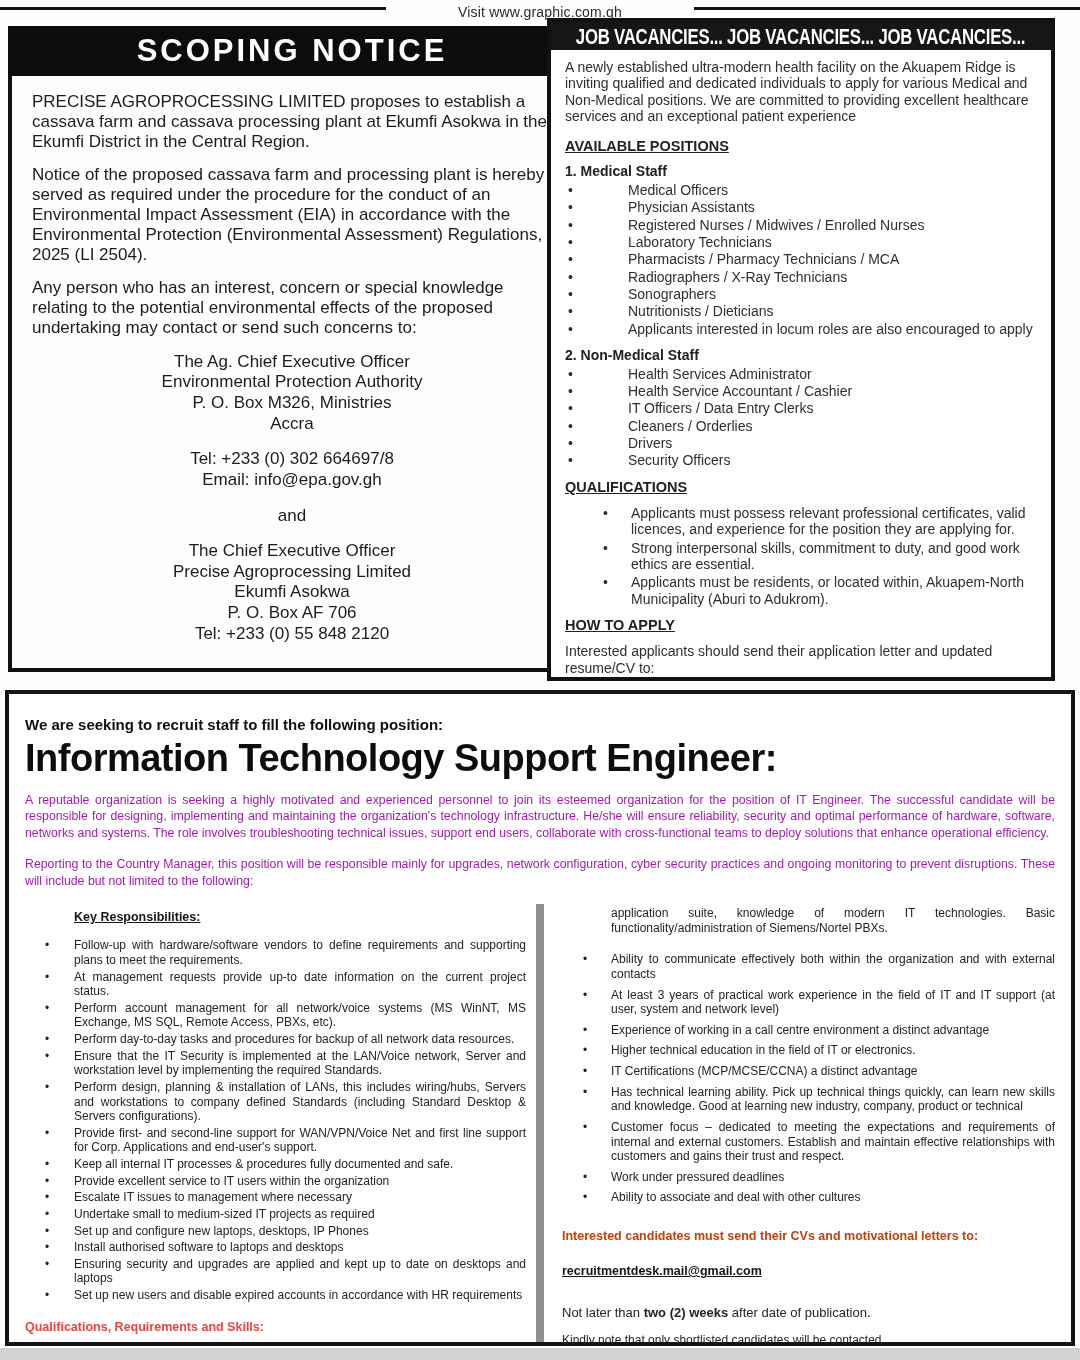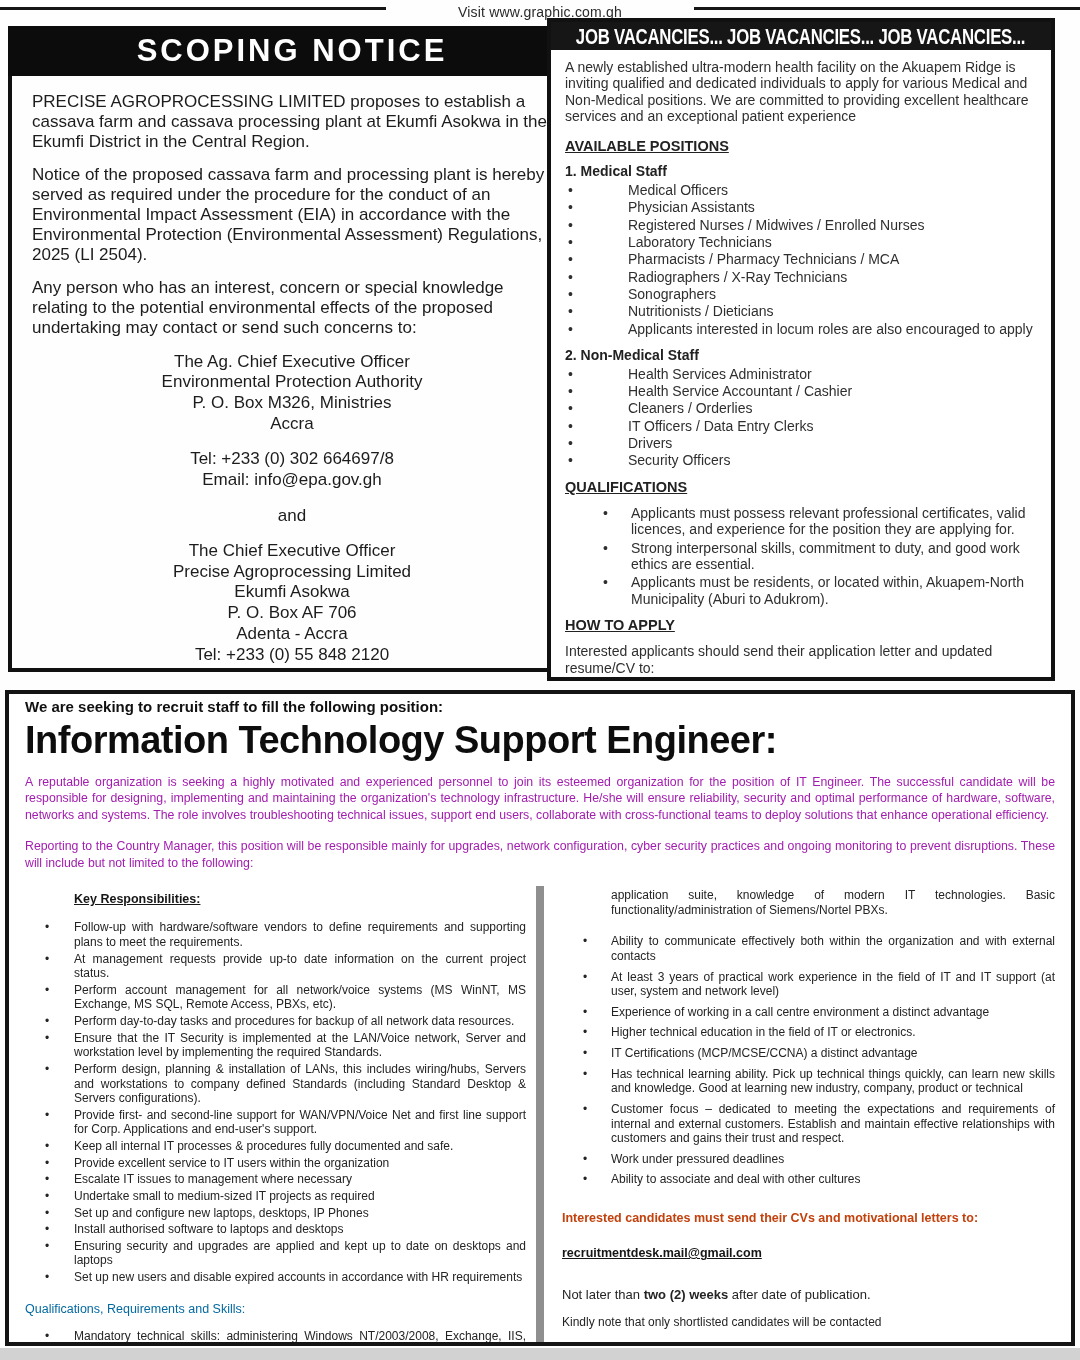--- a/index.html
+++ b/index.html
@@ -39,35 +39,35 @@
   .vlist { margin-bottom:10px; }
   .vitem { position:relative; padding-left:63px; margin-bottom:1px; }
   .vitem::before { content:"\2022"; position:absolute; left:3px; }
   .qitem { position:relative; padding-left:66px; margin-bottom:2px; }
   .qitem::before { content:"\2022"; position:absolute; left:38px; }
   .how-line { line-height:1.22; }
 
   
   .it-box { position:absolute; left:5px; top:690px; width:1070px; height:656px;
     border:4px solid #141414; box-sizing:border-box; background:#fff;
-    padding:4px 16px 8px 16px; overflow:hidden; }
+    padding:22px 16px 8px 16px; overflow:hidden; }
   .seek { font-weight:bold; font-size:15px; margin:0 0 4px 0; color:#101010; }
   .it-title { font-size:38px; font-weight:bold; letter-spacing:-0.5px; margin:2px 0 12px 0; color:#0d0d0d; }
   .jpara { font-size:12.3px; line-height:1.34; text-align:justify; color:#a21caf; margin:0 0 15px 0; }
   .columns { display:flex; align-items:stretch; }
   .col { flex:1; min-width:0; }
   .col-left  { --bi:20px; --ti:49px; }
   .col-right { --bi:29px; --ti:57px; padding-left:4px; }
   .vdivider { width:8px; background:#8f8f8f; margin:0 6px 0 10px; }
   .kr-heading { font-weight:bold; text-decoration:underline; font-size:12.5px; margin:6px 0 14px 49px; color:#161616; }
   .jitem { position:relative; padding-left:var(--ti); font-size:12px; line-height:1.22;
     text-align:justify; color:#242424; margin-bottom:2px; }
   .jitem::before { content:"\2022"; position:absolute; left:var(--bi); }
   .col-right .jitem { margin-bottom:6px; }
-  .qr-heading { font-weight:normal; font-size:12.5px; margin:17px 0 13px 0; color:#0369a1; }
+  .qr-heading { font-weight:bold; font-size:12.5px; margin:17px 0 13px 0; color:#ef4444; }
   .continuation { padding-left:var(--ti); font-size:12px; line-height:1.25; text-align:justify;
     color:#242424; margin:2px 0 16px 0; }
   .cv-line  { font-weight:bold; font-size:12.5px; margin:24px 0 0 8px; color:#c2410c; }
   .cv-email { font-weight:bold; text-decoration:underline; font-size:12.5px; margin:21px 0 0 8px; color:#161616; }
   .deadline { font-size:13px; margin:27px 0 0 8px; color:#242424; }
   .note     { font-size:12px; margin:13px 0 0 8px; color:#242424; }
 
   .footer-strip { position:absolute; left:0; bottom:0; width:1080px; height:12px; background:#d2d2d2; }
 </style>
 </head>
@@ -94,21 +94,20 @@
       <div class="center-block gap">
         <div>Tel: +233 (0) 302 664697/8</div>
         <div>Email: info@epa.gov.gh</div>
       </div>
       <div class="center-block gap">and</div>
       <div class="center-block gap">
         <div>The Chief Executive Officer</div>
         <div>Precise Agroprocessing Limited</div>
         <div>Ekumfi Asokwa</div>
         <div>P. O. Box AF 706</div>
-        <div>Adenta - Accra</div>
         <div>Tel: +233 (0) 55 848 2120</div>
       </div>
     </div>
   </section>
 
   <section class="vacancies-box">
     <div class="vacancies-band">
       <span class="vacancies-title">JOB VACANCIES... JOB VACANCIES... JOB VACANCIES...</span>
     </div>
     <div class="vacancies-body">
@@ -123,22 +122,22 @@
         <div class="vitem">Pharmacists / Pharmacy Technicians / MCA</div>
         <div class="vitem">Radiographers / X-Ray Technicians</div>
         <div class="vitem">Sonographers</div>
         <div class="vitem">Nutritionists / Dieticians</div>
         <div class="vitem">Applicants interested in locum roles are also encouraged to apply</div>
       </div>
       <div class="v-sub">2. Non-Medical Staff</div>
       <div class="vlist">
         <div class="vitem">Health Services Administrator</div>
         <div class="vitem">Health Service Accountant / Cashier</div>
+        <div class="vitem">IT Officers / Data Entry Clerks</div>
         <div class="vitem">Cleaners / Orderlies</div>
-        <div class="vitem">IT Officers / Data Entry Clerks</div>
         <div class="vitem">Drivers</div>
         <div class="vitem">Security Officers</div>
       </div>
       <div class="v-heading">QUALIFICATIONS</div>
       <div>
         <div class="qitem">Applicants must possess relevant professional certificates, valid licences, and experience for the position they are applying for.</div>
         <div class="qitem">Strong interpersonal skills, commitment to duty, and good work ethics are essential.</div>
         <div class="qitem">Applicants must be residents, or located within, Akuapem-North Municipality (Aburi to Adukrom).</div>
       </div>
       <div class="v-heading">HOW TO APPLY</div>

